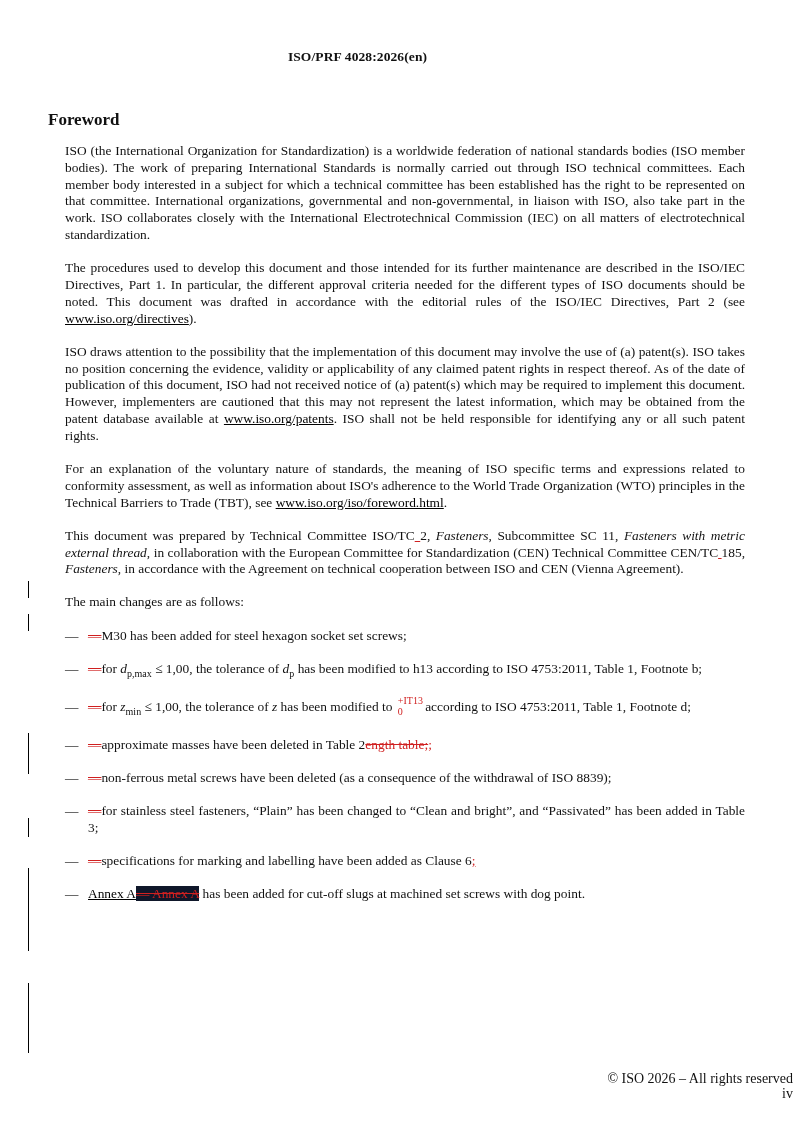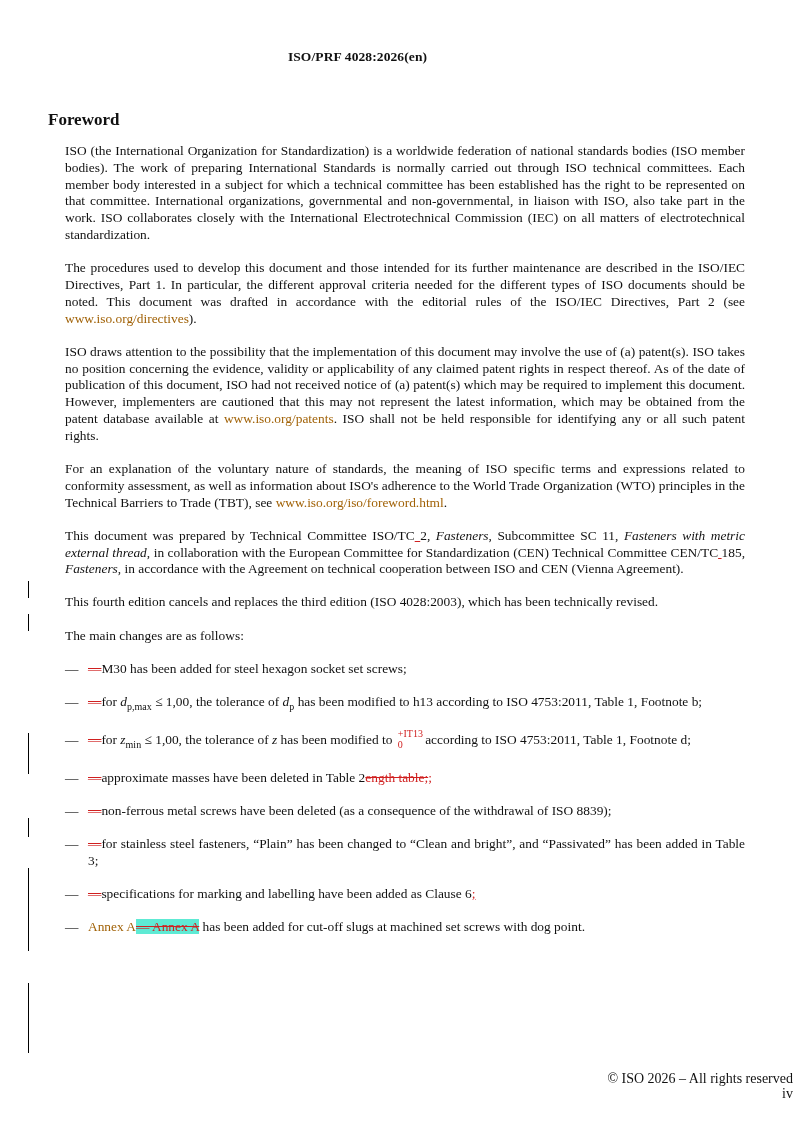--- a/index.html
+++ b/index.html
@@ -3,24 +3,24 @@
 <meta charset="utf-8">
 <style>
   html, body { margin: 0; padding: 0; background: #ffffff; }
   body { width: 793px; height: 1122px; position: relative; overflow: hidden;
          font-family: "Liberation Serif", "DejaVu Serif", serif; color: #111; }
   .page-header { position: absolute; top: 49px; left: 0; width: 715px; text-align: center;
                  font-weight: bold; font-size: 13.5px; letter-spacing: 0.1px; }
   .heading { position: absolute; top: 106px; left: 44px; font-size: 17px; font-weight: bold; margin: 4px; }
   .body { position: absolute; top: 143px; left: 65px; width: 680px; font-size: 13.4px; line-height: 16.8px; }
   .para { margin: 0 0 16.4px 0; text-align: justify; }
-  .link { color: #a16207; cursor: pointer; }
+  .link { color: #000000; text-decoration: underline; cursor: pointer; }
   .del { color: #d02020; text-decoration: line-through; }
   .ins-red { color: #d02020; text-decoration: underline; }
-  .hl { background: #5eead4; }
+  .hl { background: #0f172a; }
   .list { margin: 0; padding: 0; list-style: none; }
   .li { position: relative; padding-left: 23px; margin: 0 0 16.4px 0; text-align: justify; }
   .li .dash { position: absolute; left: 0; top: 0; }
   sub { font-size: 10px; }
   .tol { display: inline-block; position: relative; width: 26px; height: 14px; vertical-align: middle; color: #d02020; font-size: 10px; line-height: 9px; }
   .tol .up { position: absolute; left: 2px; top: -5px; }
   .tol .lo { position: absolute; left: 2px; top: 6px; }
   .bar { position: absolute; left: 28px; width: 1px; background: #000; }
   .footer { position: absolute; top: 1071px; left: 0; width: 793px; text-align: right; font-size: 14px; line-height: 15px; }
 </style>
@@ -43,21 +43,20 @@
 
   <p class="para"><span>The procedures used to develop this document and those intended for its further maintenance are described in the ISO/IEC Directives, Part 1. In particular, the different approval criteria needed for the different types of ISO documents should be noted. This document was drafted in accordance with the editorial rules of the ISO/IEC Directives, Part 2 (see </span><a class="link">www.iso.org/directives</a><span>).</span></p>
 
   <p class="para"><span>ISO draws attention to the possibility that the implementation of this document may involve the use of (a) patent(s). ISO takes no position concerning the evidence, validity or applicability of any claimed patent rights in respect thereof. As of the date of publication of this document, ISO had not received notice of (a) patent(s) which may be required to implement this document. However, implementers are cautioned that this may not represent the latest information, which may be obtained from the patent database available at </span><a class="link">www.iso.org/patents</a><span>. ISO shall not be held responsible for identifying any or all such patent rights.</span></p>
 
 
   <p class="para"><span>For an explanation of the voluntary nature of standards, the meaning of ISO specific terms and expressions related to conformity assessment, as well as information about ISO's adherence to the World Trade Organization (WTO) principles in the Technical Barriers to Trade (TBT), see </span><a class="link">www.iso.org/iso/foreword.html</a><span>.</span></p>
 
   <p class="para"><span>This document was prepared by Technical Committee ISO/TC</span><span class="ins-red"> </span><span>2, </span><i>Fasteners</i><span>, Subcommittee SC 11, </span><i>Fasteners with metric external thread</i><span>, in collaboration with the European Committee for Standardization (CEN) Technical Committee CEN/TC</span><span class="ins-red"> </span><span>185, </span><i>Fasteners</i><span>, in accordance with the Agreement on technical cooperation between ISO and CEN (Vienna Agreement).</span></p>
 
-  <p class="para">This fourth edition cancels and replaces the third edition (ISO 4028:2003), which has been technically revised.</p>
 
   <p class="para">The main changes are as follows:</p>
 
   <ul class="list">
     <li class="li">
       <span class="dash">—</span><span class="del">—</span><span>M30 has been added for steel hexagon socket set screws;</span>
     </li>
     <li class="li">
       <span class="dash">—</span><span class="del">—</span><span>for </span><i>d</i><sub>p,max</sub><span> ≤ 1,00, the tolerance of </span><i>d</i><sub>p</sub><span> has been modified to h13 according to ISO 4753:2011, Table 1, Footnote b;</span>
     </li>

